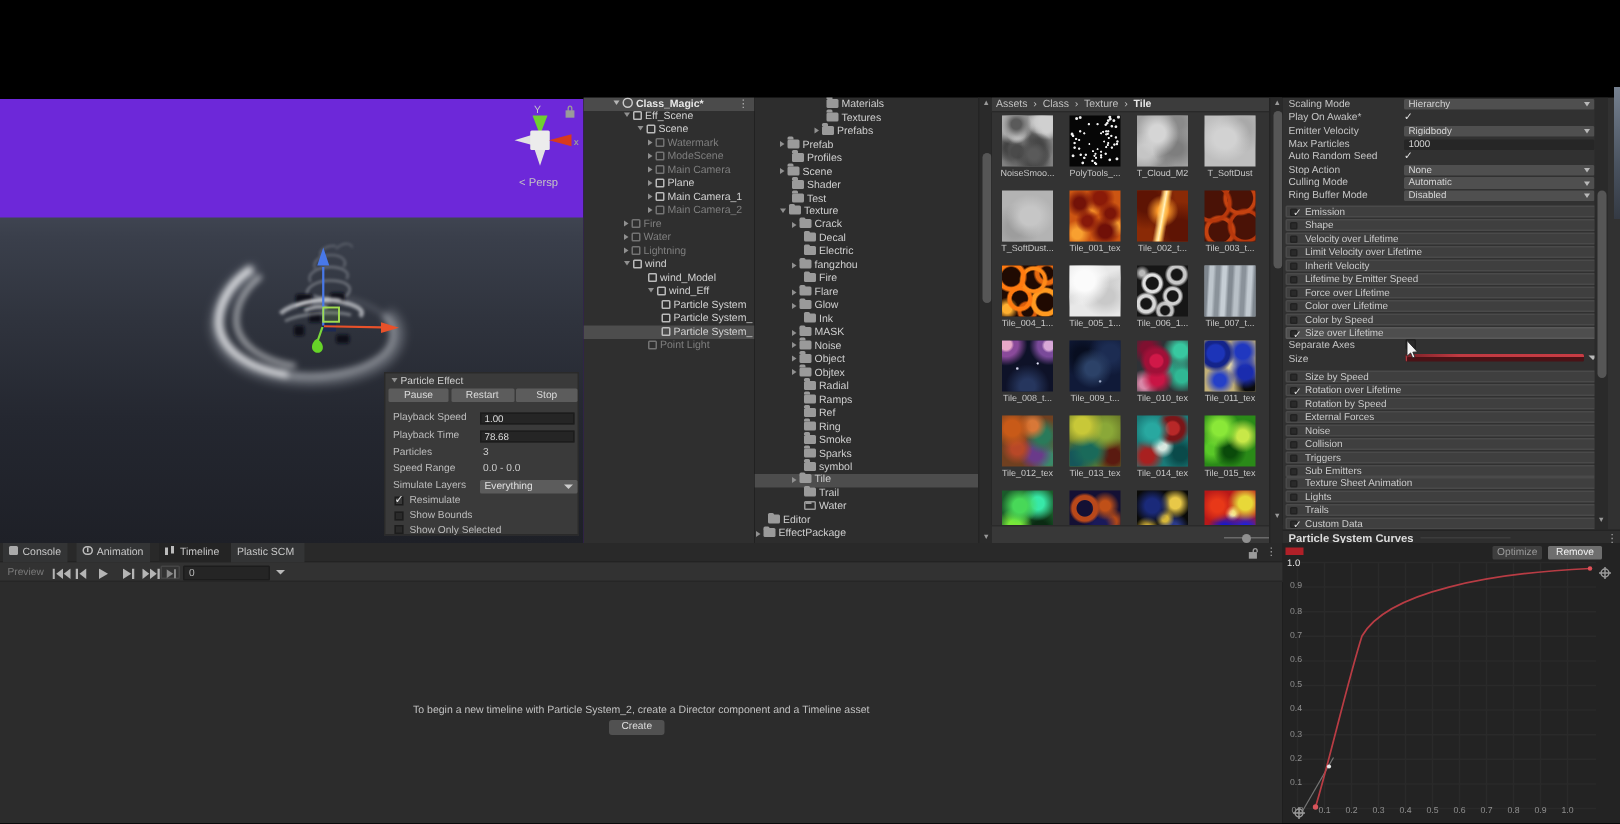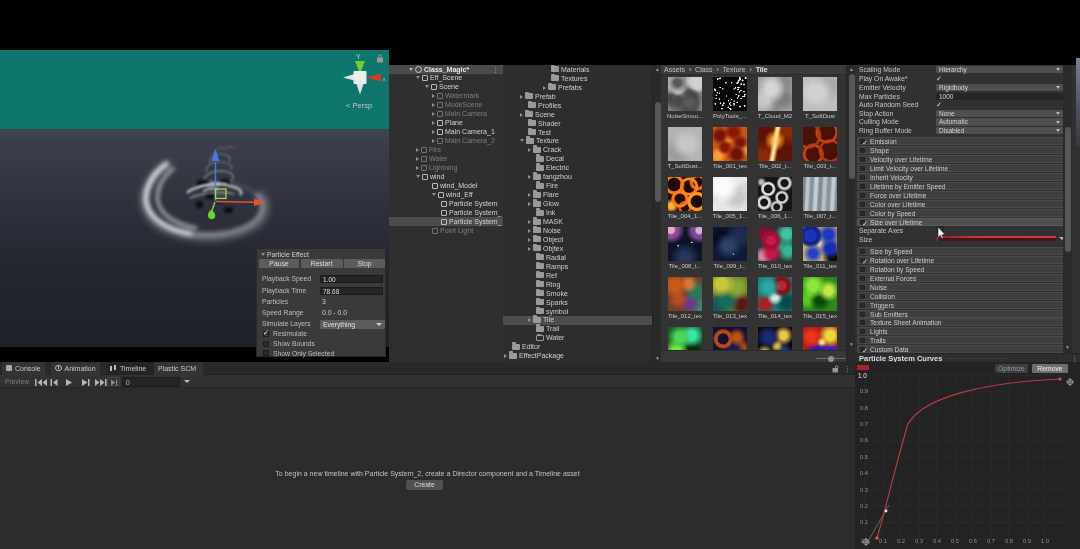--- a/index.html
+++ b/index.html
@@ -1,21 +1,21 @@
 <!DOCTYPE html>
 <html><head>
 <meta charset="utf-8">
 <style>
 * { margin:0; padding:0; box-sizing:border-box; }
 html,body { width:1080px; height:549px; background:#000; overflow:hidden; }
 body { font-family:"Liberation Sans", sans-serif; color:#c8c8c8; }
 .abs { position:absolute; }
 #stage { position:relative; width:1080px; height:549px; background:#000; filter:blur(0.4px); }
 
-#scene { left:0; top:50px; width:389px; height:297px; background:#0f766e; overflow:hidden; }
+#scene { left:0; top:66px; width:389px; height:297px; background:#6d28d9; overflow:hidden; }
 #ground { position:absolute; left:0; top:79px; width:389px; height:218px;
   background:linear-gradient(180deg,#3f4451 0%, #3a3f4b 6%, #2f333d 32%, #242730 62%, #1e2027 100%); }
 
 #pfx { left:256px; top:248px; width:130px; height:109px; background:#3a3a3a; border:1px solid #2a2a2a; z-index:5; }
 .pfxrow { position:absolute; left:5px; font-size:6.8px; line-height:8px; color:#bdbdbd; white-space:nowrap; }
 .pfxval { position:absolute; font-size:6.8px; line-height:8px; color:#cccccc; white-space:nowrap; }
 .pfbtn { position:absolute; top:10px; height:9px; background:#5c5c5c; color:#ddd; font-size:6.8px; text-align:center; line-height:9px; border-radius:1px; }
 .pffield { position:absolute; left:63px; width:63px; height:8px; background:#252525; border:1px solid #1c1c1c; color:#ddd; font-size:6.5px; line-height:7px; padding-left:2px; }
 .pfcheck { position:absolute; left:6px; width:6px; height:6px; background:#2a2a2a; border:1px solid #1c1c1c; }
 

